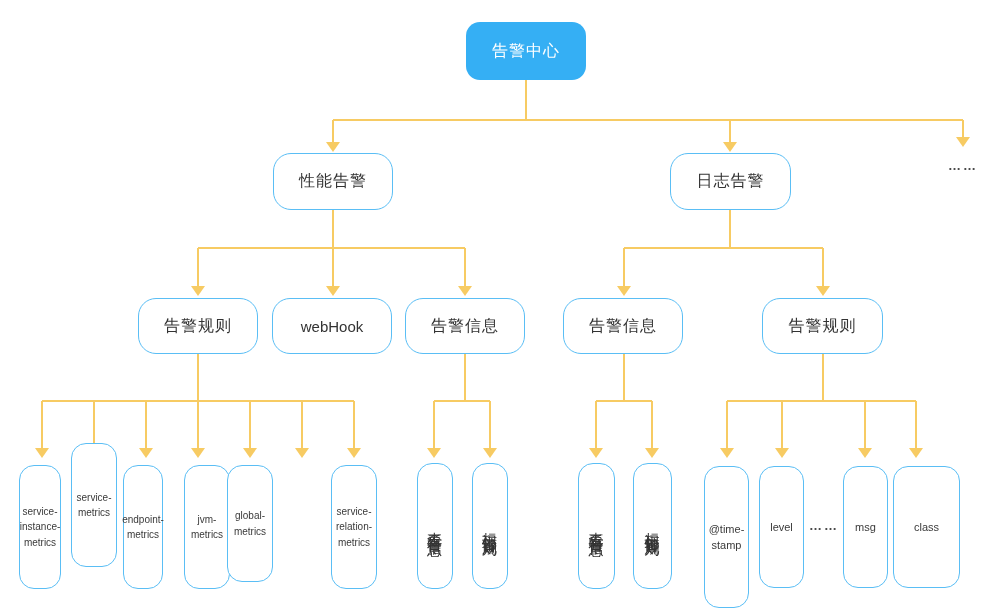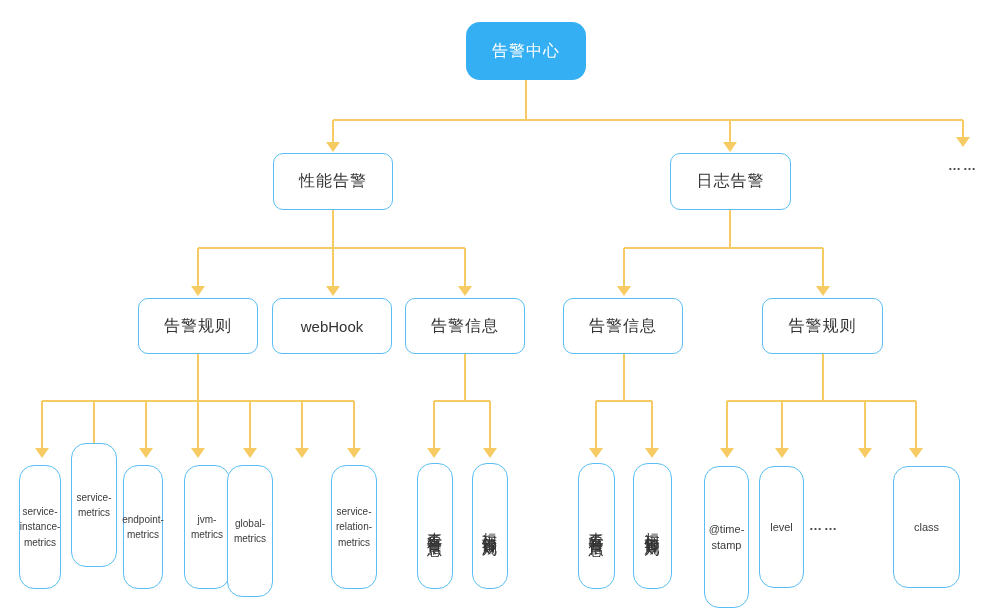--- a/index.html
+++ b/index.html
@@ -3,21 +3,21 @@
 <meta charset="utf-8">
 <style>
   html,body{margin:0;padding:0;background:#ffffff;}
   #stage{
     position:relative;width:1000px;height:614px;background:#ffffff;overflow:hidden;
     font-family:"Liberation Sans","DejaVu Sans",sans-serif;color:#333;
   }
   .node{
     position:absolute;display:flex;align-items:center;justify-content:center;
     text-align:center;box-sizing:border-box;background:#ffffff;
-    border:1px solid var(--border-blue);border-radius:10px;
+    border:1px solid var(--border-blue);border-radius:18px;
     font-size:16px;color:var(--text-dark);letter-spacing:1px;
   }
   .node.blue{
     background:var(--accent-blue);border:none;color:#ffffff;border-radius:14px;
     font-size:16px;
   }
   .node.leaf{
     border-radius:15px;font-size:10px;letter-spacing:0;line-height:1.55;
     padding:2px 1px;overflow:visible;color:#3a3a3a;
   }
@@ -135,35 +135,36 @@
   <div class="node" style="left:138px;top:298px;width:120px;height:56px">告警规则</div>
   <div class="node" style="left:272px;top:298px;width:120px;height:56px;font-size:15px;letter-spacing:0">webHook</div>
   <div class="node" style="left:405px;top:298px;width:120px;height:56px">告警信息</div>
   <div class="node" style="left:563px;top:298px;width:120px;height:56px">告警信息</div>
   <div class="node" style="left:762px;top:298px;width:121px;height:56px">告警规则</div>
 
   <div class="node leaf" style="left:19px;top:465px;width:42px;height:124px">service-instance-metrics</div>
   <div class="node leaf" style="left:71px;top:443px;width:46px;height:124px">service-metrics</div>
   <div class="node leaf" style="left:123px;top:465px;width:40px;height:124px">endpoint-metrics</div>
   <div class="node leaf" style="left:184px;top:465px;width:46px;height:124px">jvm-metrics</div>
-  <div class="node leaf" style="left:227px;top:465px;width:46px;height:132px">global-metrics</div>
+  <div class="node leaf" style="left:227px;top:465px;width:46px;height:117px">global-metrics</div>
   <div class="node leaf" style="left:331px;top:465px;width:46px;height:124px">service-relation-metrics</div>
 
   <div class="node vert" style="left:417px;top:463px;width:36px;height:126px">
     <span class="vtxt">查看告警信息</span>
   </div>
   <div class="node vert" style="left:472px;top:463px;width:36px;height:126px">
     <span class="vtxt">标记告警规则</span>
   </div>
 
   <div class="node vert" style="left:578px;top:463px;width:37px;height:126px">
     <span class="vtxt">查看告警信息</span>
   </div>
   <div class="node vert" style="left:633px;top:463px;width:39px;height:126px">
     <span class="vtxt">标记告警规则</span>
   </div>
 
   <div class="node field" style="left:704px;top:466px;width:45px;height:142px">@time-stamp</div>
   <div class="node field" style="left:759px;top:466px;width:45px;height:122px">level</div>
   <div class="ellipsis" style="left:801px;top:518px;width:46px">……</div>
+  <div class="node field" style="left:843px;top:466px;width:45px;height:122px">msg</div>
   <div class="node field" style="left:893px;top:466px;width:67px;height:122px">class</div>
 
 </div>
 
 </body></html>

